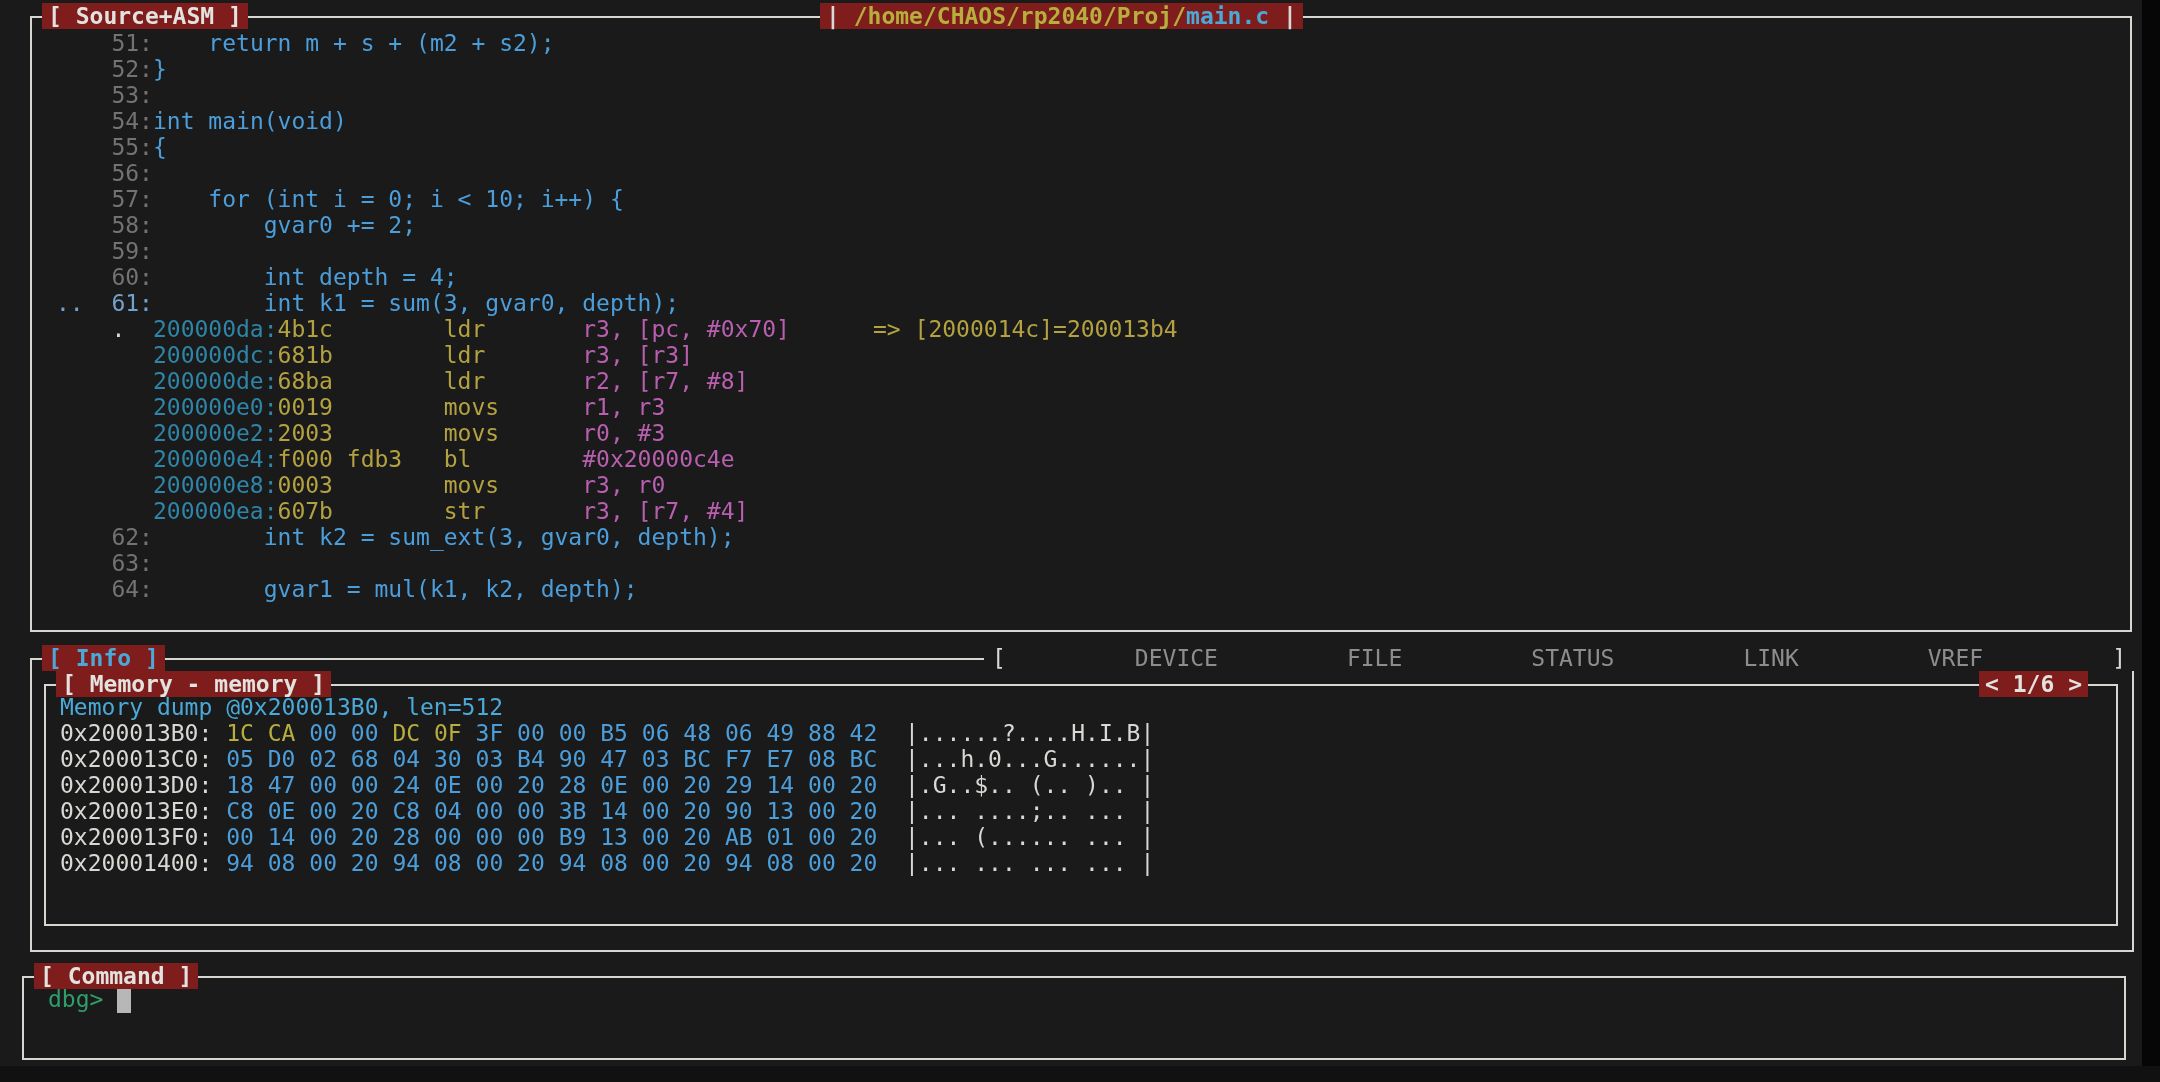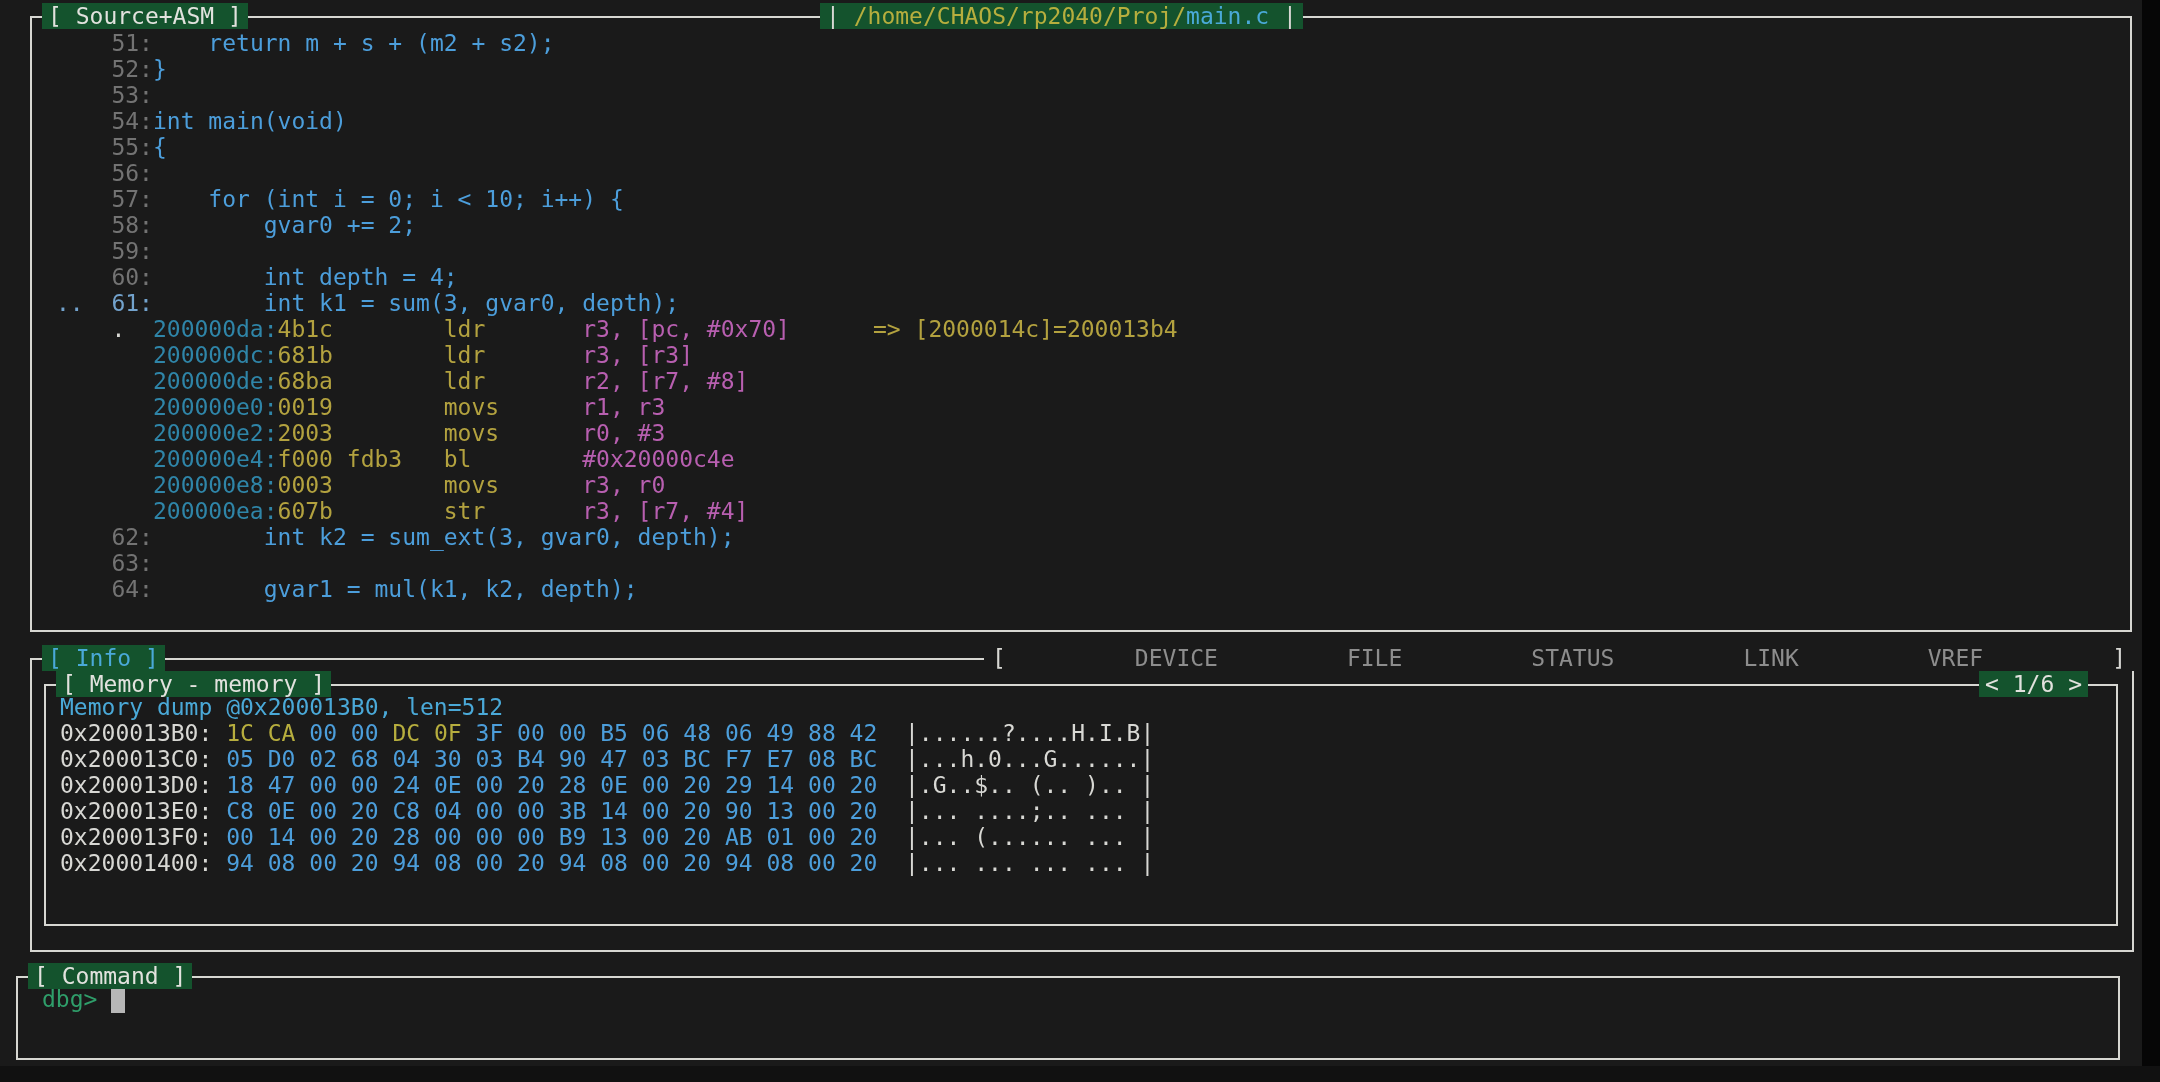--- a/index.html
+++ b/index.html
@@ -8,22 +8,22 @@
     position:relative; width:2160px; height:1082px; overflow:hidden;
     background:#060606;
     font-family:"DejaVu Sans Mono","Liberation Mono",monospace;
     font-size:23px; line-height:26px;
   }
   .term { position:absolute; left:0; top:0; width:2142px; height:1066px; background:#1a1a1a; }
   .panel { position:absolute; border:2px solid #d7d7d2; background:#1a1a1a; }
   .source-panel  { left:30px; top:16px;  width:2102px; height:616px; }
   .info-panel    { left:30px; top:658px; width:2104px; height:294px; }
   .memory-panel  { left:12px; top:24px;  width:2074px; height:242px; }
-  .command-panel { left:16px; top:976px; width:2104px; height:84px; }
-  .ptitle { position:absolute; top:-15px; background:#14532d; padding:0 6px; white-space:pre; color:#e2e2de; }
+  .command-panel { left:22px; top:976px; width:2104px; height:84px; }
+  .ptitle { position:absolute; top:-15px; background:#7f1d1d; padding:0 6px; white-space:pre; color:#e2e2de;font-weight:bold; }
   .ptitle-left { left:10px; }
   .path-title { left:788px; }
   .pager-title { right:28px;text-align:center; }
   .tabsbar { position:absolute; top:-15px; left:952px; width:1150px; background:#1a1a1a;
              display:flex; justify-content:space-between; padding:0 8px; white-space:pre; }
   pre { font:inherit; white-space:pre; }
   .code    { padding:12px 0 0 24px; }
   .memdump { padding:8px 12px 0 14px; }
   .mem-footer { text-align:center; color:#8d8d8d; }
   .cmdline { padding:8px 0 0 24px; white-space:pre; }

